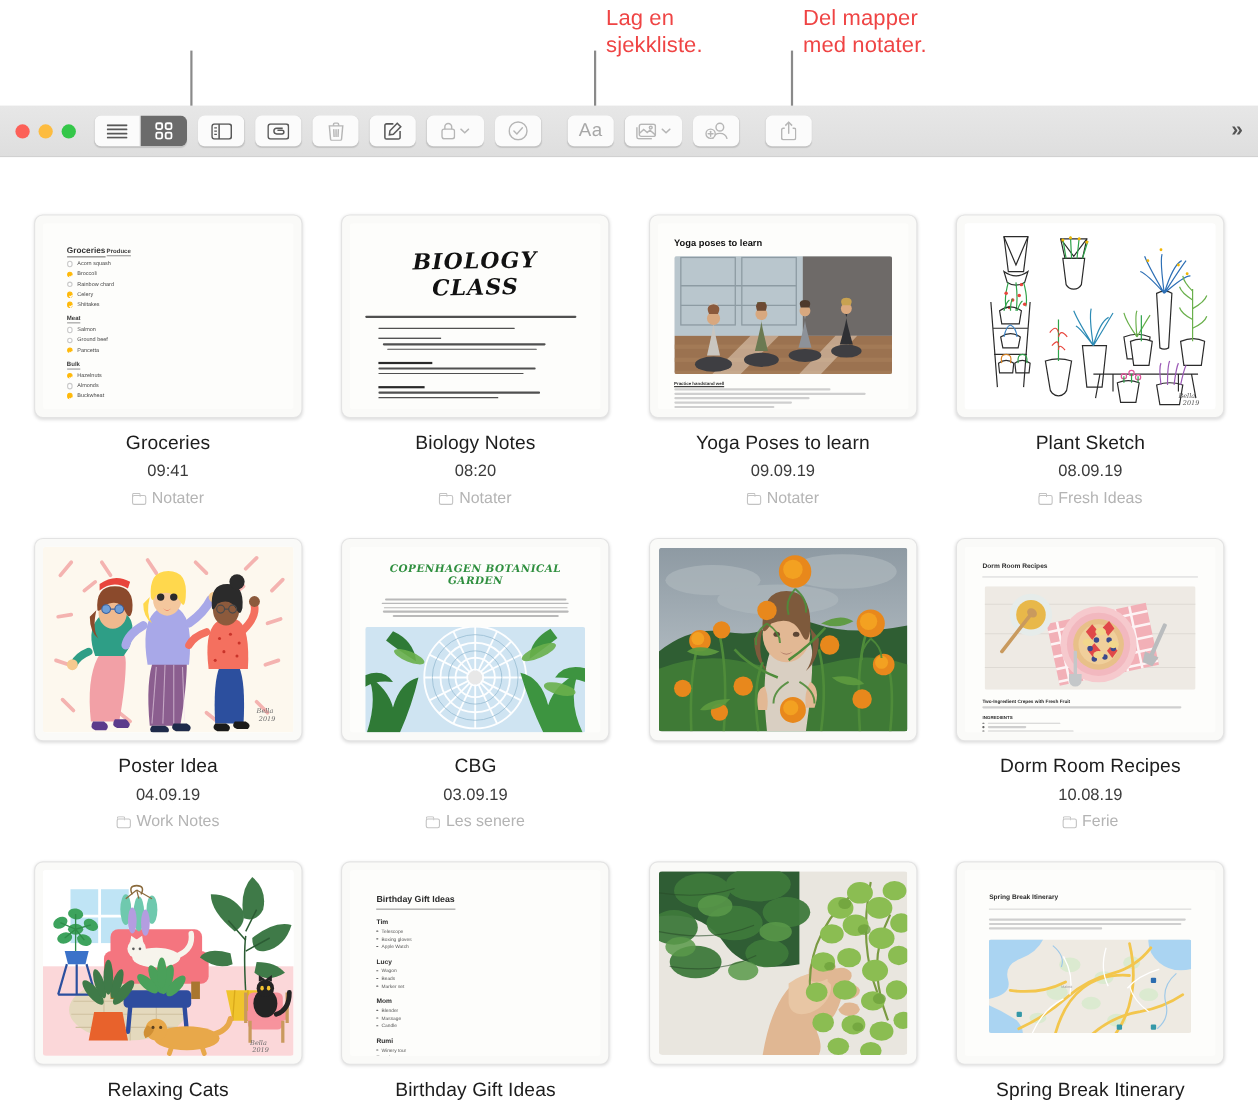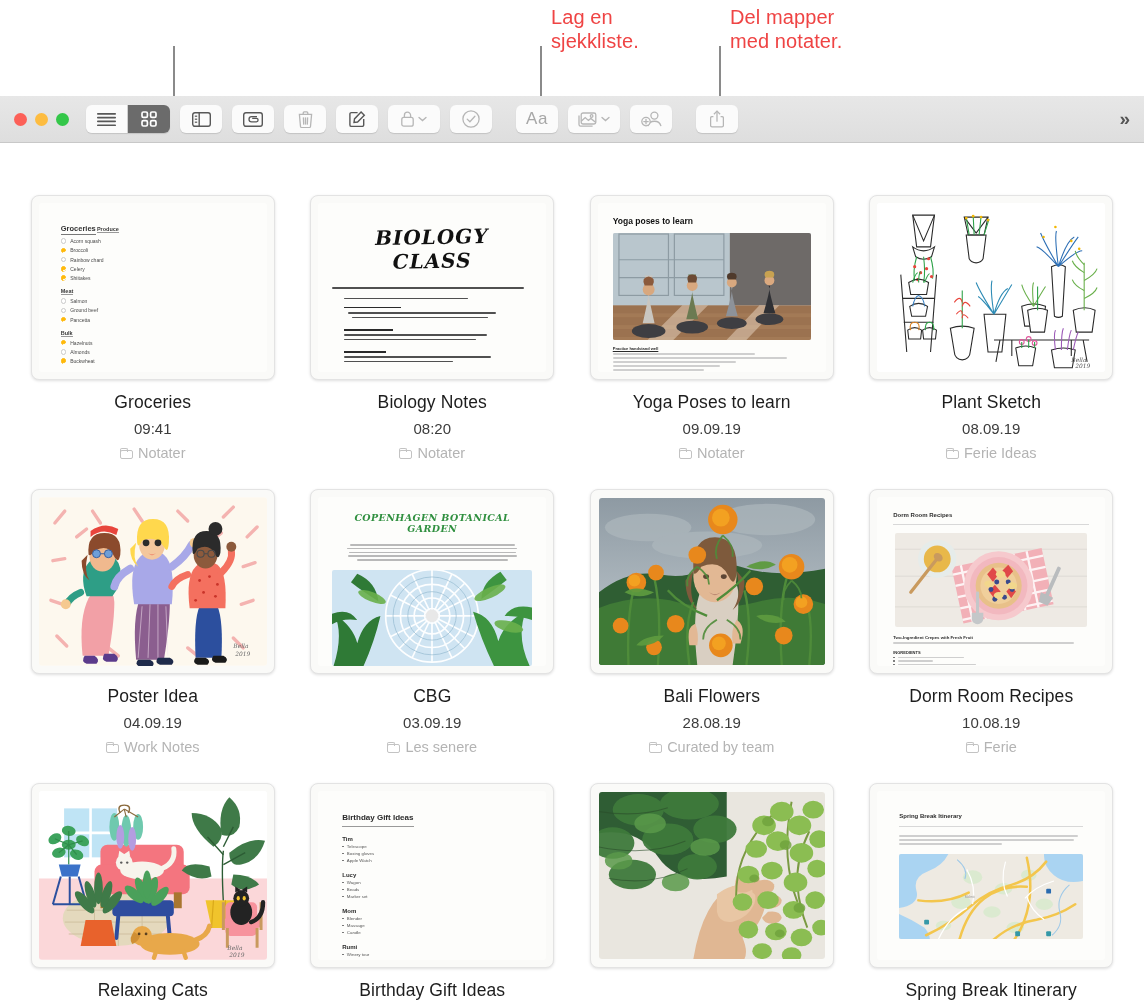--- a/index.html
+++ b/index.html
@@ -555,21 +555,21 @@
               <text x="200" y="166">2019</text>
             </g>
         </svg>
       </div>
     </div>
     <div class="meta">
       <div class="t-title">Plant Sketch</div>
       <div class="t-date">08.09.19</div>
       <div class="t-folder">
           <span class="folder-ic"></span>
-          <span>Ferie Ideas</span>
+          <span>Fresh Ideas</span>
         </div>
     </div>
   </div>
 
   <div class="row-gap"></div>
 
   <div class="cell">
     <div class="thumb">
       <div class="inner">
         <svg class="ph-img" viewBox="0 0 230 170">
@@ -811,28 +811,20 @@
           </g>
           <g fill="#5d9a3f" opacity=".95">
             <path d="M150 70 q18-10 30-2 q-14 8-30 2z"></path>
             <path d="M56 96 q-20-8-30 0 q16 8 30 0z"></path>
             <path d="M160 120 q20-4 30 6 q-18 4-30-6z"></path>
             <path d="M66 140 q-20 0-28 10 q18 2 28-10z"></path>
           </g>
         </svg>
       </div>
     </div>
-    <div class="meta">
-      <div class="t-title">Bali Flowers</div>
-      <div class="t-date">28.08.19</div>
-      <div class="t-folder">
-          <span class="folder-ic"></span>
-          <span>Curated by team</span>
-        </div>
-    </div>
   </div>
 
   <div class="cell">
     <div class="thumb">
       <div class="inner">
         <div class="page" style="padding:15px 16px">
           <div style="font-size:6px; font-weight:bold; color:#2e2e2e">Dorm Room Recipes</div>
           <div class="rule"></div>
           <div style="height:94px; border-radius:2px; overflow:hidden; margin:0 2px">
             <svg class="ph-img" viewBox="0 0 200 100" preserveAspectRatio="xMidYMid slice">

